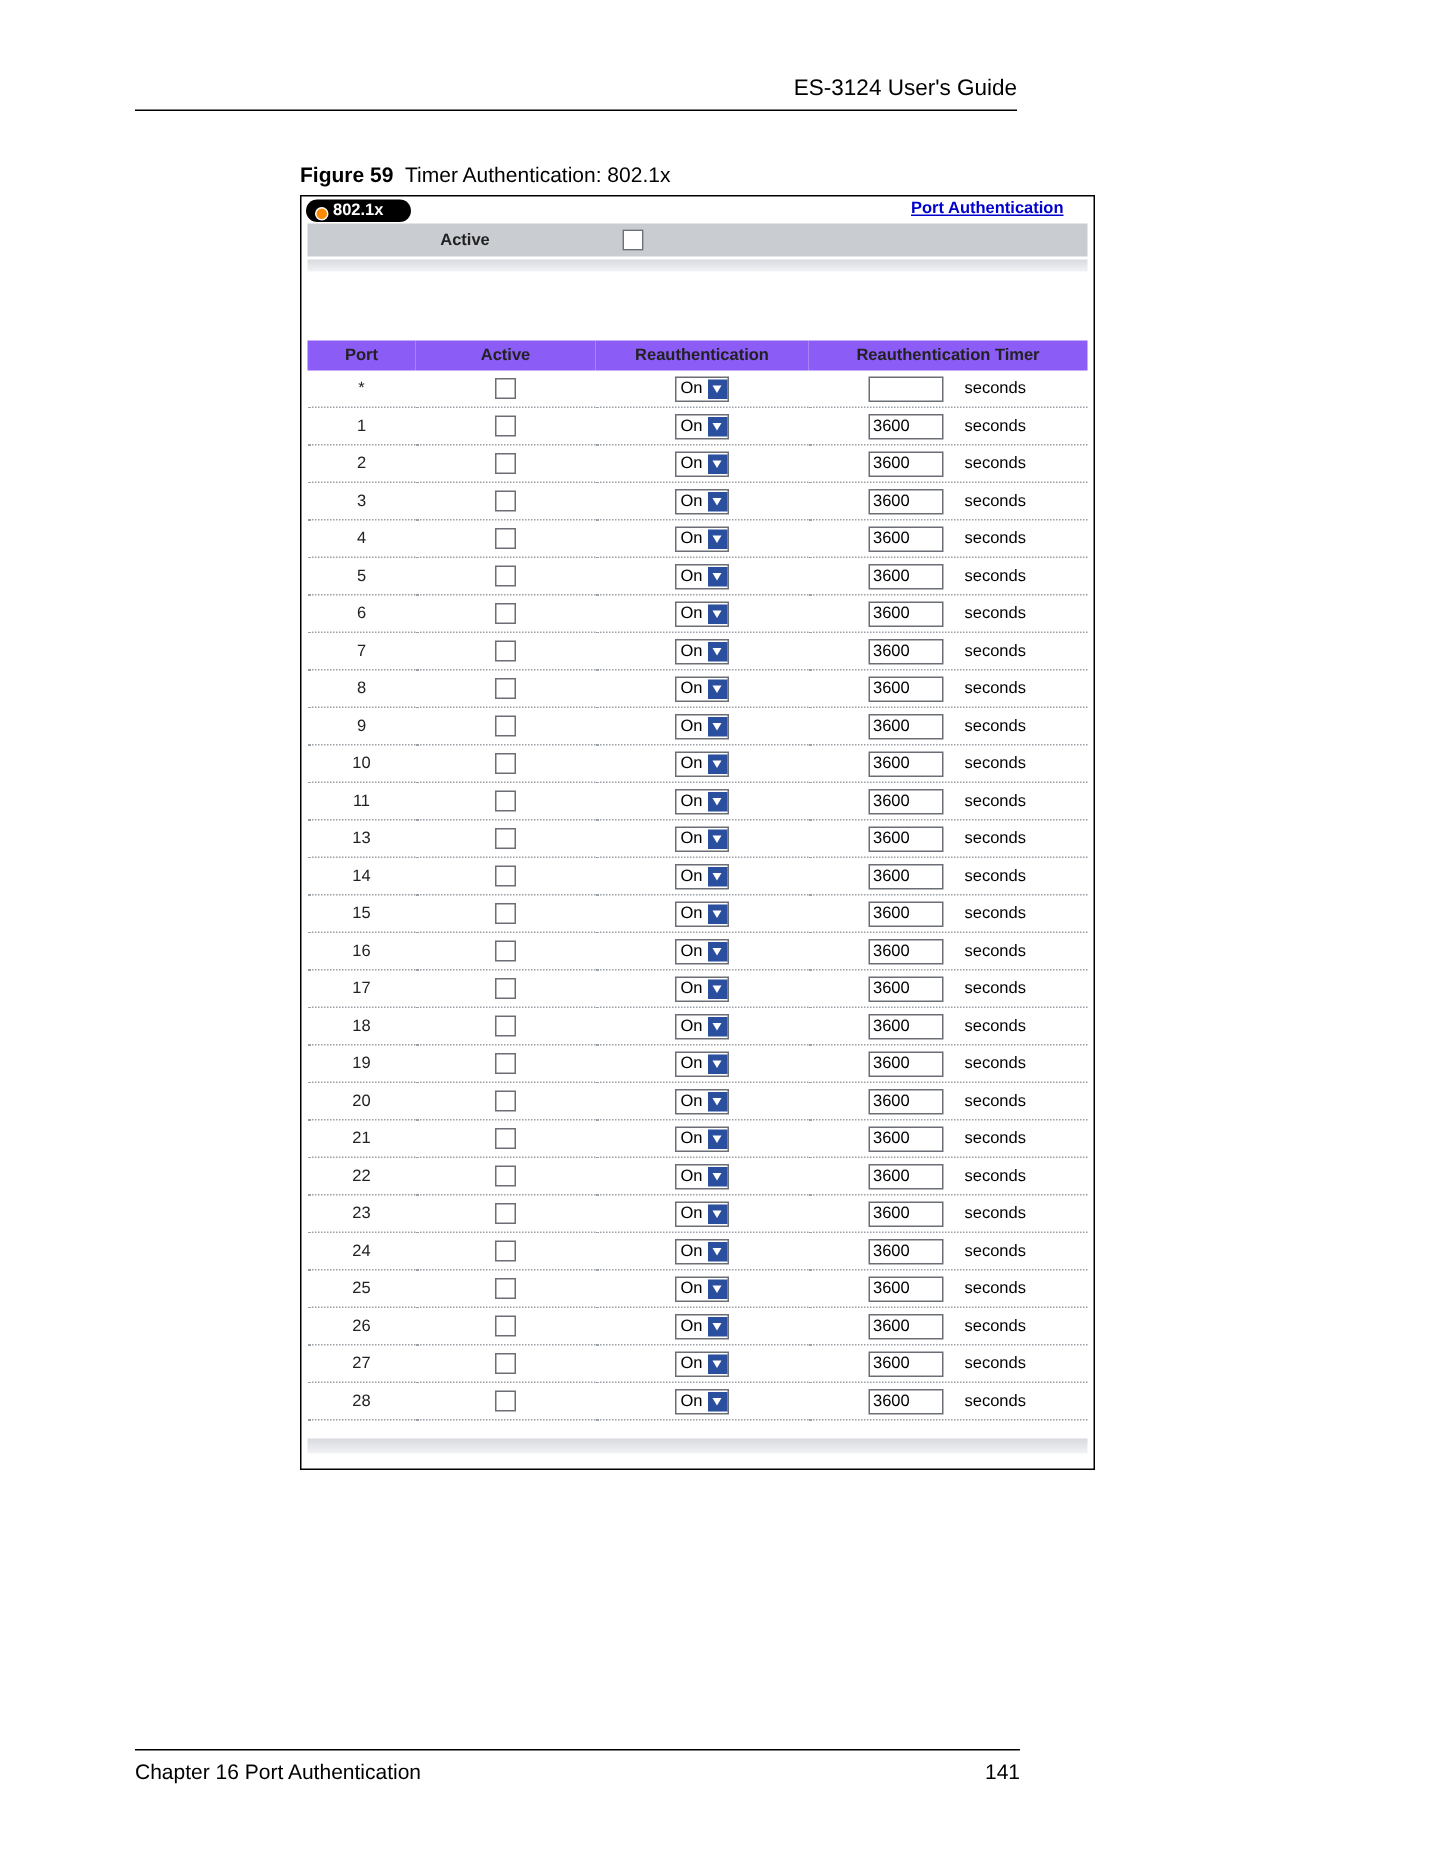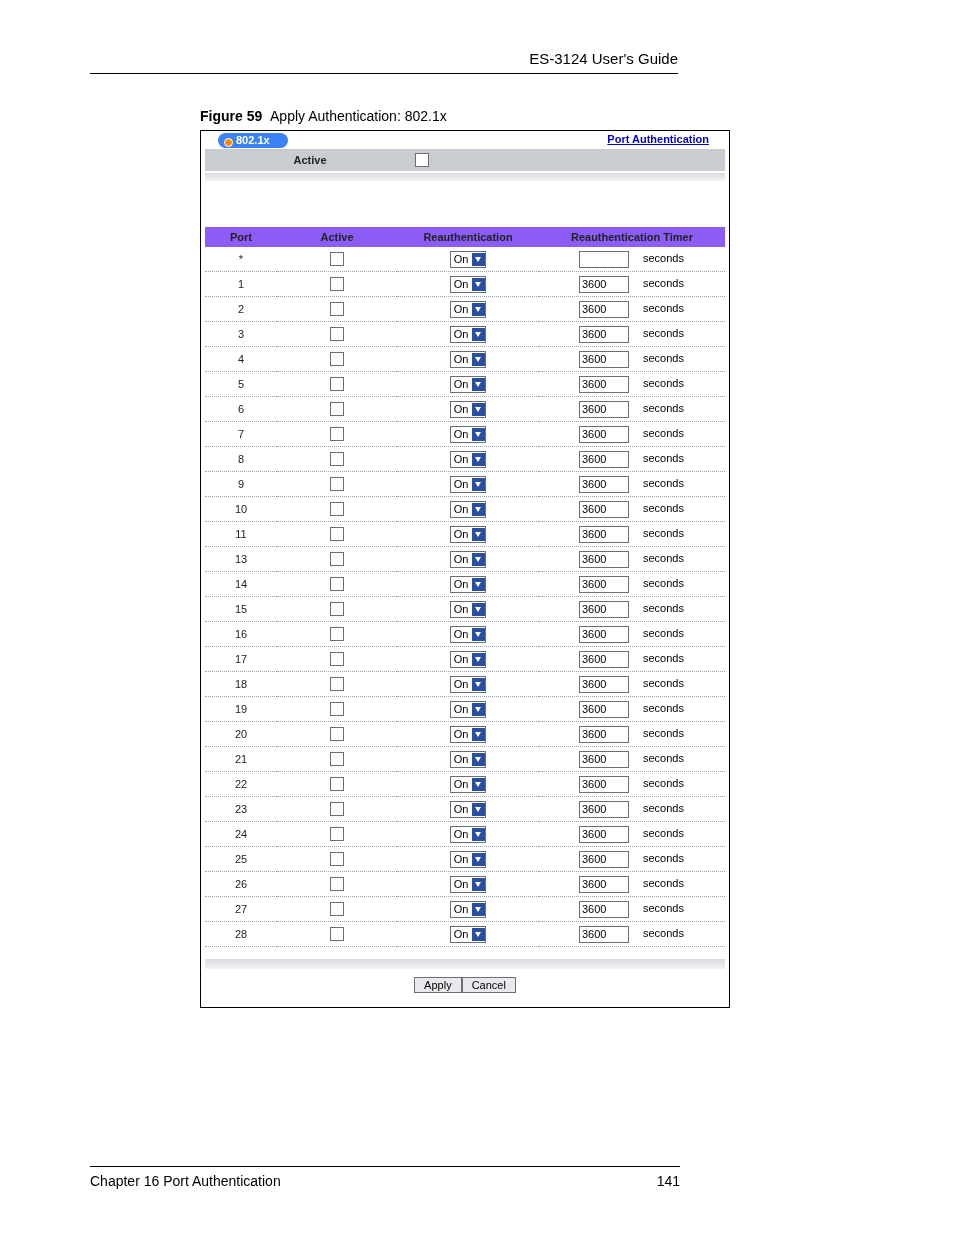--- a/index.html
+++ b/index.html
@@ -38,26 +38,26 @@
     background: #fff;
     box-sizing: border-box;
   }
   .tab-row {
     position: relative;
     height: 18px;
     font-size: 11px;
   }
   .tab {
     position: absolute;
-    left: 17px;
+    left: 3px;
     top: 2px;
     height: 15px;
     line-height: 15px;
     padding: 0 18px 0 18px;
-    background: #3b82f6;
+    background: #000000;
     color: #fff;
     font-weight: bold;
     border-radius: 10px 10px 10px 10px;
   }
   .tab-dot {
     position: absolute;
     left: 6px; top: 5px;
     width: 7px; height:7px;
     border-radius: 50%;
     background: #ff8a00;
@@ -192,21 +192,21 @@
   }
 </style>
 </head>
 <body>
 
 <div class="page">
   <div class="header-right">ES-3124 User's Guide</div>
   <hr class="hr">
 
   <div class="figure-caption">
-    <b>Figure 59</b>&nbsp;&nbsp;<span>Apply Authentication: 802.1x</span>
+    <b>Figure 59</b>&nbsp;&nbsp;<span>Timer Authentication: 802.1x</span>
   </div>
 
   <div class="panel-wrap">
     <div class="tab-row">
       <div class="tab">
         <span class="tab-dot"></span>
         <span>802.1x</span>
       </div>
       <a class="pa-link">Port Authentication</a>
     </div>
@@ -478,23 +478,20 @@
               <td class="col-reauth reauth-cell"><span class="sel">
                   <span>On</span>
                   <span class="arrow"></span>
                 </span></td>
               <td class="col-timer timer-cell"><span class="txt">3600</span><span class="unit">seconds</span></td>
             </tr>
           </tbody>
       </table>
 
       <div class="footer-grad"></div>
-      <div class="btn-row">
-        <span class="btn">Apply</span><span class="btn">Cancel</span>
-      </div>
     </div>
   </div>
 
   <div class="page-footer">
     <div class="line"></div>
     <div class="row">
       <span>Chapter 16 Port Authentication</span>
       <span>141</span>
     </div>
   </div>

